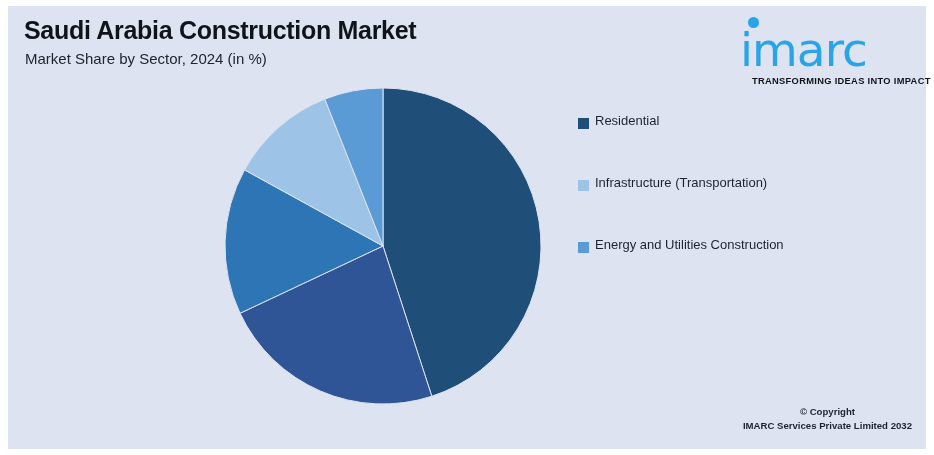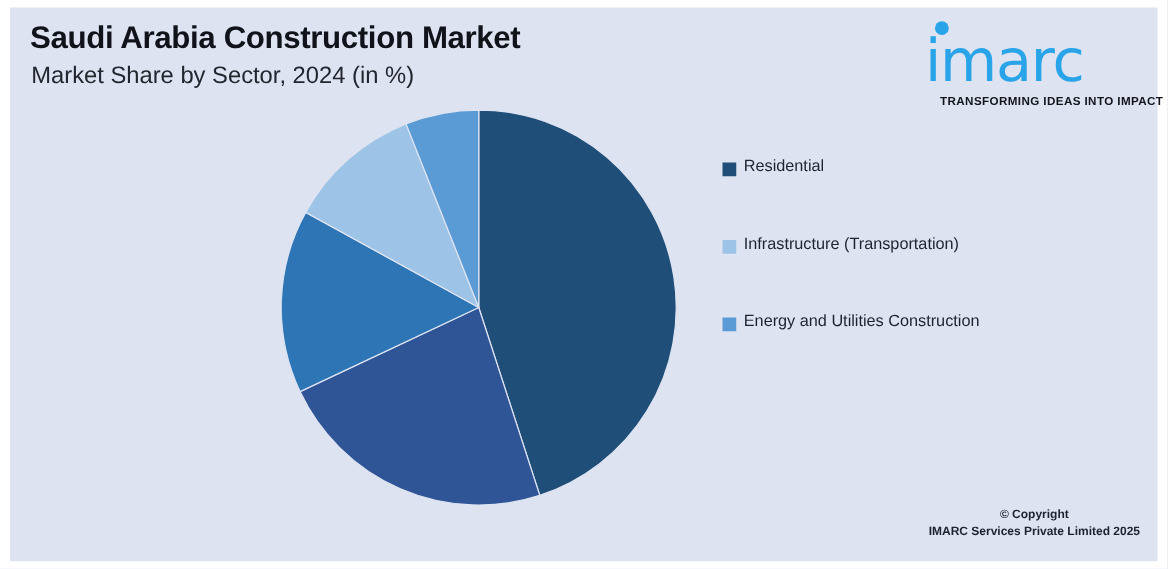--- a/index.html
+++ b/index.html
@@ -30,21 +30,21 @@
     font-size: 25px;
     font-weight: bold;
     color: #10131a;
     letter-spacing: -0.3px;
     white-space: nowrap;
   }
   #page-subtitle {
     position: absolute;
     left: 17px;
     top: 44px;
-    font-size: 19px;
+    font-size: 15px;
     font-weight: normal;
     color: #22262e;
     white-space: nowrap;
   }
   
   #logo-block {
     position: absolute;
     right: 12px;
     top: 8px;
     width: 200px;
@@ -90,21 +90,21 @@
   }
   #pie-chart svg {
     display: block;
     width: 316px;
     height: 316px;
   }
   
   #chart-legend {
     position: absolute;
     left: 570px;
-    top: 119px;
+    top: 107px;
     width: 330px;
   }
   .legend-item {
     position: relative;
     height: 62px;
   }
   .legend-swatch {
     position: absolute;
     left: 0;
     top: 5px;
@@ -170,16 +170,16 @@
         <span class="legend-label">Infrastructure (Transportation)</span>
       </div>
       <div class="legend-item">
         <span class="legend-swatch" style="background: rgb(91, 155, 213);"></span>
         <span class="legend-label">Energy and Utilities Construction</span>
       </div>
     </div>
 
   <div id="copyright-block">
     <div class="copyright-line">© Copyright</div>
-    <div class="copyright-line">IMARC Services Private Limited 2025</div>
+    <div class="copyright-line">IMARC Services Private Limited 2032</div>
   </div>
 
 </div>
 
 </body></html>

